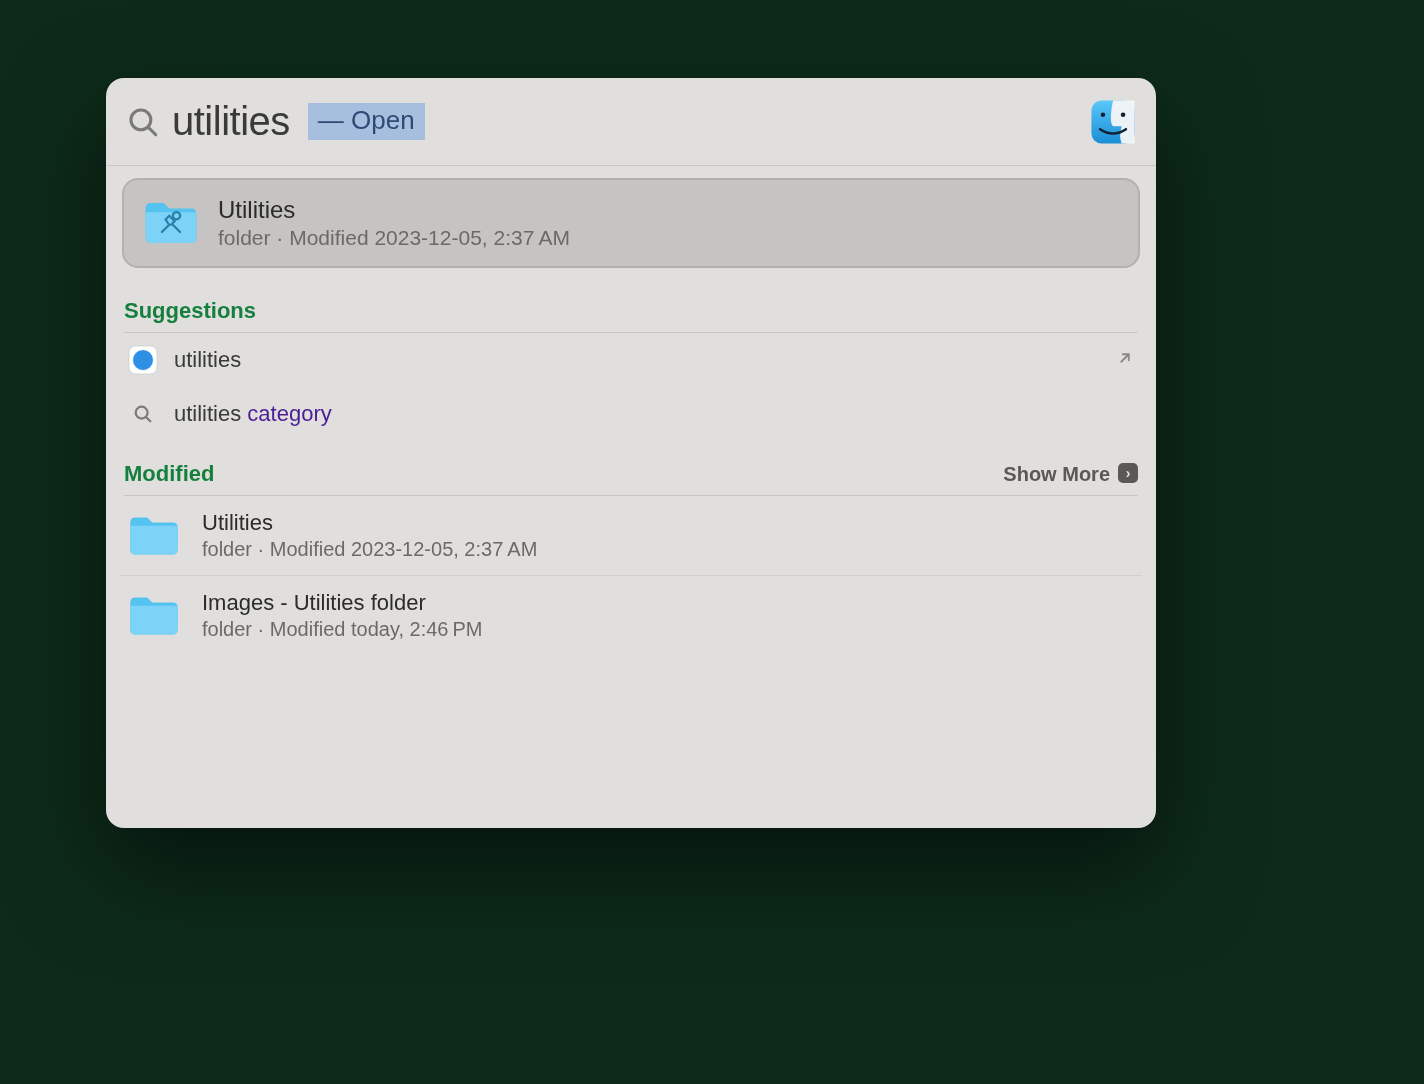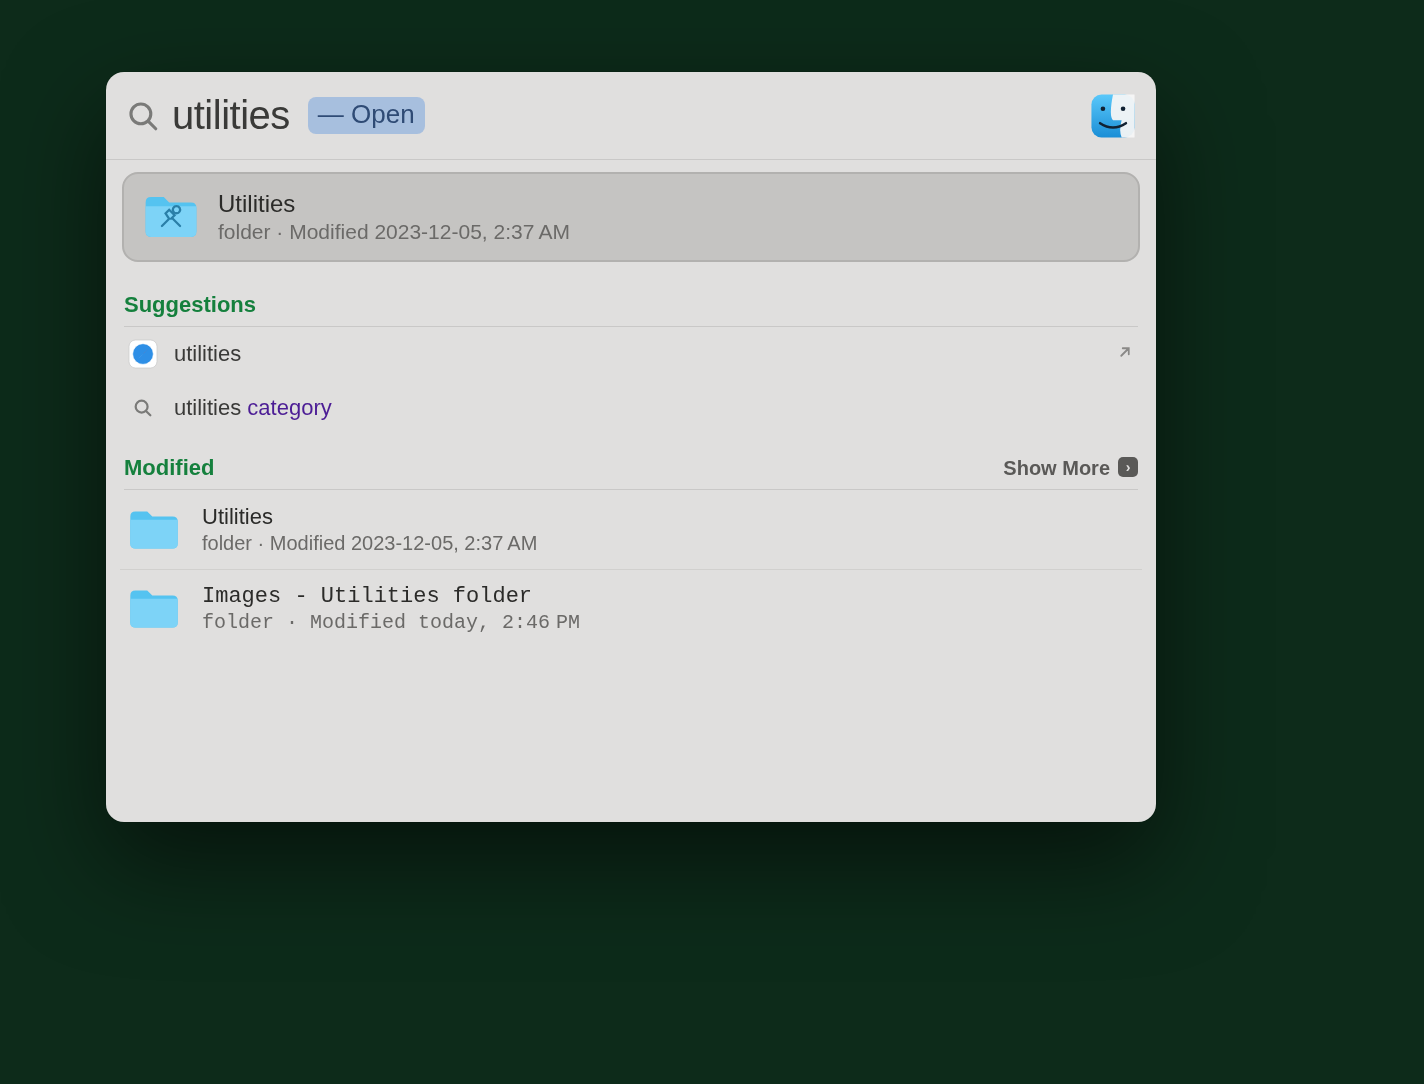--- a/index.html
+++ b/index.html
@@ -6,21 +6,21 @@
   html, body {
     width: 1424px;
     height: 1084px;
     background: #0d2b1a;
     font-family: -apple-system, "Helvetica Neue", Helvetica, Arial, sans-serif;
     overflow: hidden;
   }
   .window {
     position: absolute;
     left: 106px;
-    top: 72px;
+    top: 78px;
     width: 1050px;
     height: 750px;
     background: #e0dfde;
     border-radius: 18px;
     box-shadow: 0 40px 100px rgba(0,0,0,0.55), 0 0 0 1px rgba(0,0,0,0.05);
     overflow: hidden;
     display: flex;
     flex-direction: column;
   }
   
@@ -46,21 +46,21 @@
   .search-query {
     font-size: 40px;
     color: #3a3a38;
     letter-spacing: -0.5px;
   }
   .action-pill {
     background: #a7bfde;
     color: #2f4b75;
     font-size: 26px;
     padding: 2px 10px 4px 10px;
-    border-radius: 8px;
+    border-radius: 0;
     margin-left: 6px;
     display: inline-flex;
     align-items: center;
     font-weight: 400;
   }
   .finder-icon {
     position: absolute;
     right: 20px;
     top: 50%;
     transform: translateY(-50%);
@@ -163,21 +163,21 @@
     color: #7a7a78;
   }
   
   .frow {
     display: flex;
     align-items: center;
     gap: 20px;
     padding: 14px 8px 14px 6px;
     border-bottom: 1px solid #d1d0ce;
   }
-  .frow:last-child { border-bottom: none; font-family: Liberation Mono, monospace; }
+  .frow:last-child { border-bottom: none; }
   .frow .fldr-ic {
     width: 56px; height: 44px;
     flex: 0 0 auto;
   }
   .frow .title {
     font-size: 22px;
     color: #2b2b29;
   }
   .frow .meta {
     font-size: 20px;

